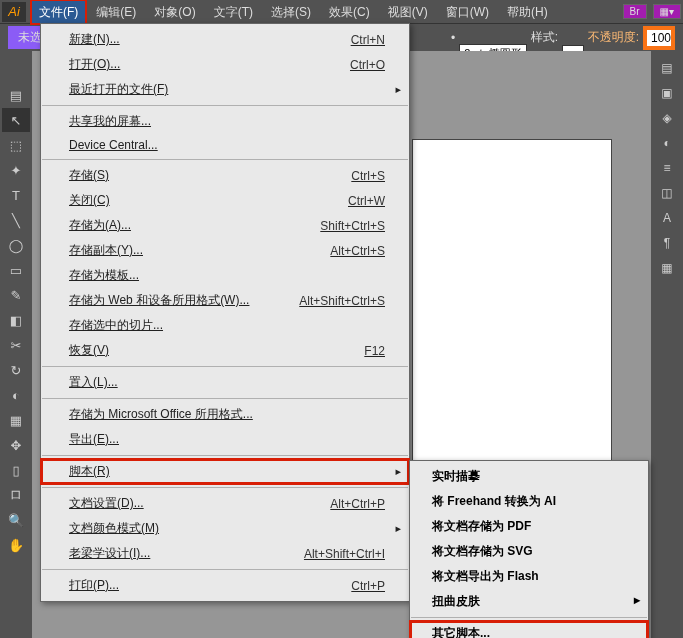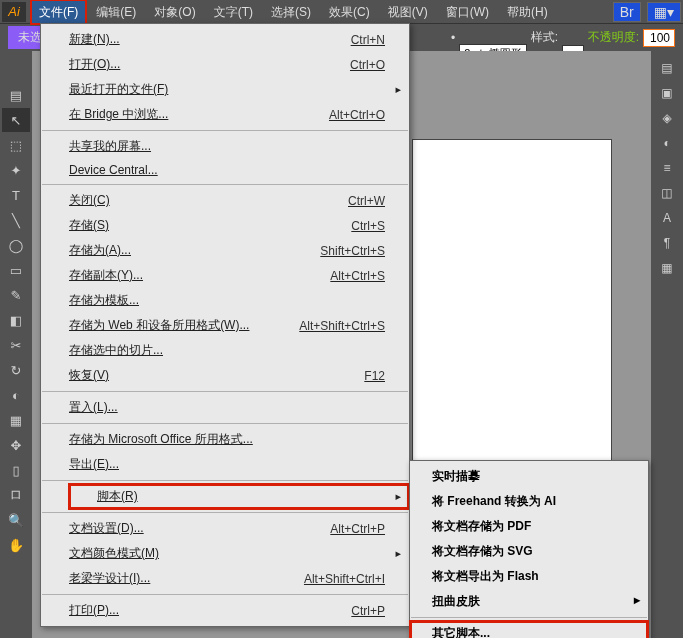--- a/index.html
+++ b/index.html
@@ -4,56 +4,56 @@
 <style>
 * { margin: 0; padding: 0; box-sizing: border-box; font-family: "Microsoft YaHei", SimSun, sans-serif; font-size: 12px; }
 body { background: #969696; width: 683px; height: 638px; overflow: hidden; position: relative; }
 .topbar { height: 23px; background: #525252; display: flex; align-items: center; padding: 0 2px; }
 .app-icon { width: 24px; height: 20px; background: #333; color: #ff9a00; display: flex; align-items: center; justify-content: center; font-weight: normal; font-style: italic; font-size: 13px; margin-right: 4px; }
 .menubar { display: flex; height: 22px; }
 .menu-item { padding: 3px 9px; color: #ddd; cursor: pointer; }
 .menu-item.active { background: #2c5a93; color: #fff; }
 .menu-item.highlight { border: 2px solid #d81e06; margin: -2px 0; padding: 3px 7px; }
 .top-right { margin-left: auto; display: flex; gap: 6px; align-items: center; }
-.top-chip { background: #1d4ed8; color: #ddd; padding: 1px 6px; border: 1px solid #666; font-size: 14px; }
+.top-chip { background: #a21caf; color: #ddd; padding: 1px 6px; border: 1px solid #666; font-size: 10px; }
 
 .optionsbar { height: 28px; background: #525252; border-top: 1px solid #333; display: flex; align-items: center; padding: 0 8px; gap: 6px; color: #ddd; }
 .doc-tab { background: #8b5cf6; padding: 3px 10px; color: #ddd; }
 .opts-right { margin-left: auto; display: flex; align-items: center; gap: 4px; }
 .combo { background: #fff; color: #000; padding: 1px 4px; border: 1px solid #333; font-size: 11px; margin-top: 32px; }
-.opacity-label { color: #84cc16; }
+.opacity-label { color: #fdba74; }
 
 .dropdown { position: absolute; left: 40px; top: 23px; width: 370px; background: #e9e9e9; border: 1px solid #666; box-shadow: 2px 2px 6px rgba(0,0,0,0.4); color: #222; padding: 3px 0; z-index: 100; }
 .dd-item { display: flex; padding: 4px 24px 4px 28px; align-items: center; cursor: default; position: relative; text-decoration: underline; }
 .dd-label { flex: 1; }
 .dd-shortcut { color: #333; }
 .dd-sep { height: 1px; background: #b0b0b0; margin: 3px 1px; }
 .dd-item.has-sub::after { content: "▸"; position: absolute; right: 8px; font-size: 11px; }
-.dd-item.script-highlight { outline: 3px solid #d81e06; outline-offset: -2px; margin-left: 28px; }
+.dd-item.script-highlight { outline: 3px solid #d81e06; outline-offset: -2px; }
 
 .submenu { position: absolute; left: 409px; top: 460px; width: 240px; background: #e9e9e9; border: 1px solid #666; box-shadow: 2px 2px 6px rgba(0,0,0,0.4); padding: 3px 0; z-index: 101; }
 .sub-item { padding: 4px 18px 4px 22px; cursor: default; position: relative; font-weight: bold; }
 .sub-item.has-sub::after { content: "▸"; position: absolute; right: 8px; }
 .sub-item.other-highlight { outline: 3px solid #d81e06; outline-offset: -2px; }
 
 .tool-col { position: absolute; left: 0; top: 51px; width: 32px; background: #525252; height: 587px; padding-top: 32px; }
 .tool-btn { width: 28px; height: 24px; margin: 0 2px 1px; background: #525252; display: flex; align-items: center; justify-content: center; color: #ccc; font-size: 13px; cursor: pointer; }
 .tool-btn.active { background: #333; }
 
 .panel-col { position: absolute; right: 0; top: 51px; width: 32px; background: #525252; height: 587px; padding-top: 4px; }
 .panel-btn { width: 28px; height: 24px; margin: 1px 2px; display: flex; align-items: center; justify-content: center; color: #ccc; font-size: 12px; }
 
 .canvas { position: absolute; left: 32px; top: 51px; right: 32px; bottom: 0; background: #969696; }
 .artboard-edge { position: absolute; left: 380px; top: 88px; width: 200px; height: 500px; background: #fff; border: 1px solid #444; }
 .rounded-shape { position: absolute; right: 10px; top: 340px; width: 80px; height: 110px; border: 1px solid #333; border-top-right-radius: 30px; background: #fff; }
 
 .watermark { position: absolute; right: 80px; bottom: 32px; background: rgba(80,80,80,0.9); color: #fff; padding: 3px 10px; border-radius: 10px; font-size: 11px; }
 .watermark .red { color: #ff3b3b; }
 
-.opacity-box { background: #fff; color: #000; border: 1px solid #f97316; padding: 1px 4px; width: 32px; text-align: right; }
+.opacity-box { background: #fff; color: #000; border: 4px solid #f97316; padding: 1px 4px; width: 32px; text-align: left; }
 </style>
 </head>
 <body>
 
 <div class="topbar">
   <div class="app-icon">Ai</div>
   <div class="menubar" id="menubar">
       <div class="menu-item active highlight">文件(F)</div>
       <div class="menu-item">编辑(E)</div>
       <div class="menu-item">对象(O)</div>
@@ -126,39 +126,35 @@
       <span class="dd-label">新建(N)...</span>
       <span class="dd-shortcut">Ctrl+N</span>
     </div>
     <div class="dd-item">
       <span class="dd-label">打开(O)...</span>
       <span class="dd-shortcut">Ctrl+O</span>
     </div>
     <div class="dd-item has-sub">
       <span class="dd-label">最近打开的文件(F)</span>
     </div>
-    <div class="dd-item">
-      <span class="dd-label">在 Bridge 中浏览...</span>
-      <span class="dd-shortcut">Alt+Ctrl+O</span>
-    </div>
     <div class="dd-sep"></div>
     <div class="dd-item">
       <span class="dd-label">共享我的屏幕...</span>
     </div>
     <div class="dd-item">
       <span class="dd-label">Device Central...</span>
     </div>
     <div class="dd-sep"></div>
+    <div class="dd-item">
+      <span class="dd-label">存储(S)</span>
+      <span class="dd-shortcut">Ctrl+S</span>
+    </div>
     <div class="dd-item">
       <span class="dd-label">关闭(C)</span>
       <span class="dd-shortcut">Ctrl+W</span>
-    </div>
-    <div class="dd-item">
-      <span class="dd-label">存储(S)</span>
-      <span class="dd-shortcut">Ctrl+S</span>
     </div>
     <div class="dd-item">
       <span class="dd-label">存储为(A)...</span>
       <span class="dd-shortcut">Shift+Ctrl+S</span>
     </div>
     <div class="dd-item">
       <span class="dd-label">存储副本(Y)...</span>
       <span class="dd-shortcut">Alt+Ctrl+S</span>
     </div>
     <div class="dd-item">

